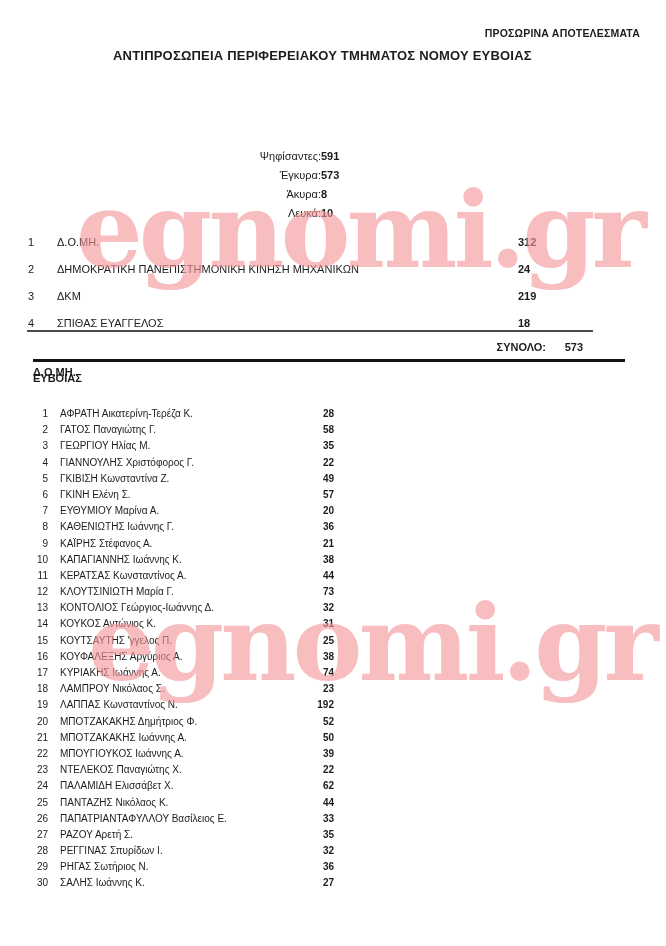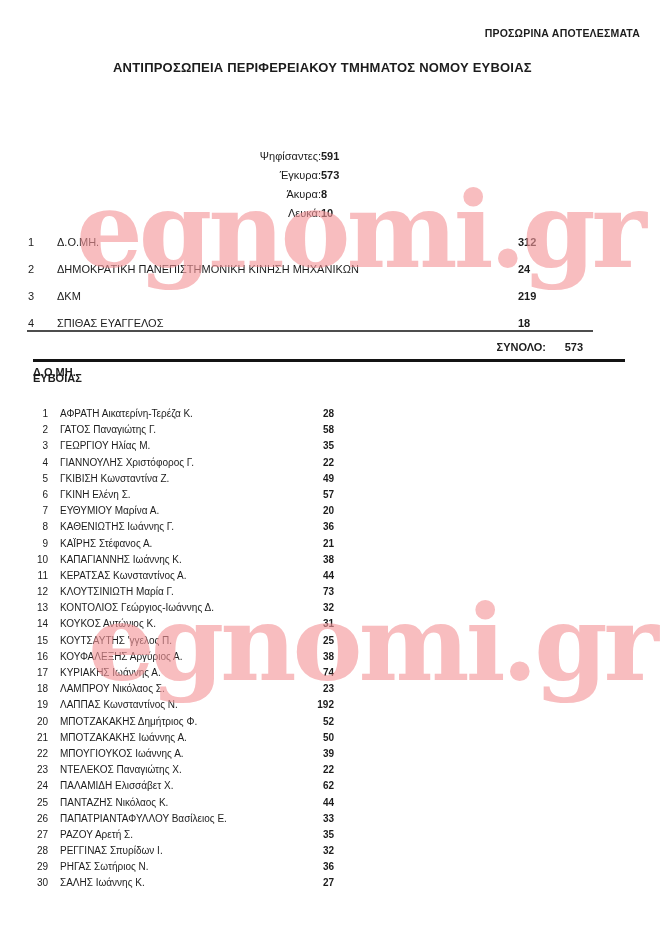--- a/index.html
+++ b/index.html
@@ -10,21 +10,21 @@
     font-family:"Liberation Sans", sans-serif;
     color:#1c1c1c;
     overflow:hidden;
   }
   
   .corner-label{
     position:absolute;top:27px;right:26px;
     font-size:10.5px;font-weight:bold;letter-spacing:0.2px;
   }
   .doc-title{
-    position:absolute;top:60px;left:113px;
+    position:absolute;top:48px;left:113px;
     font-size:13px;font-weight:bold;letter-spacing:0.2px;
   }
   
   .stats{position:absolute;top:147px;left:0;width:383px;}
   .stats .srow{display:flex;height:19px;line-height:19px;font-size:11px;}
   .stats .slbl{flex:1;text-align:right;}
   .stats .sval{width:62px;text-align:left;font-weight:bold;}
   
   .parties{position:absolute;top:229px;left:0;width:666px;}
   .parties .prow{position:relative;height:27px;line-height:27px;font-size:11px;}

